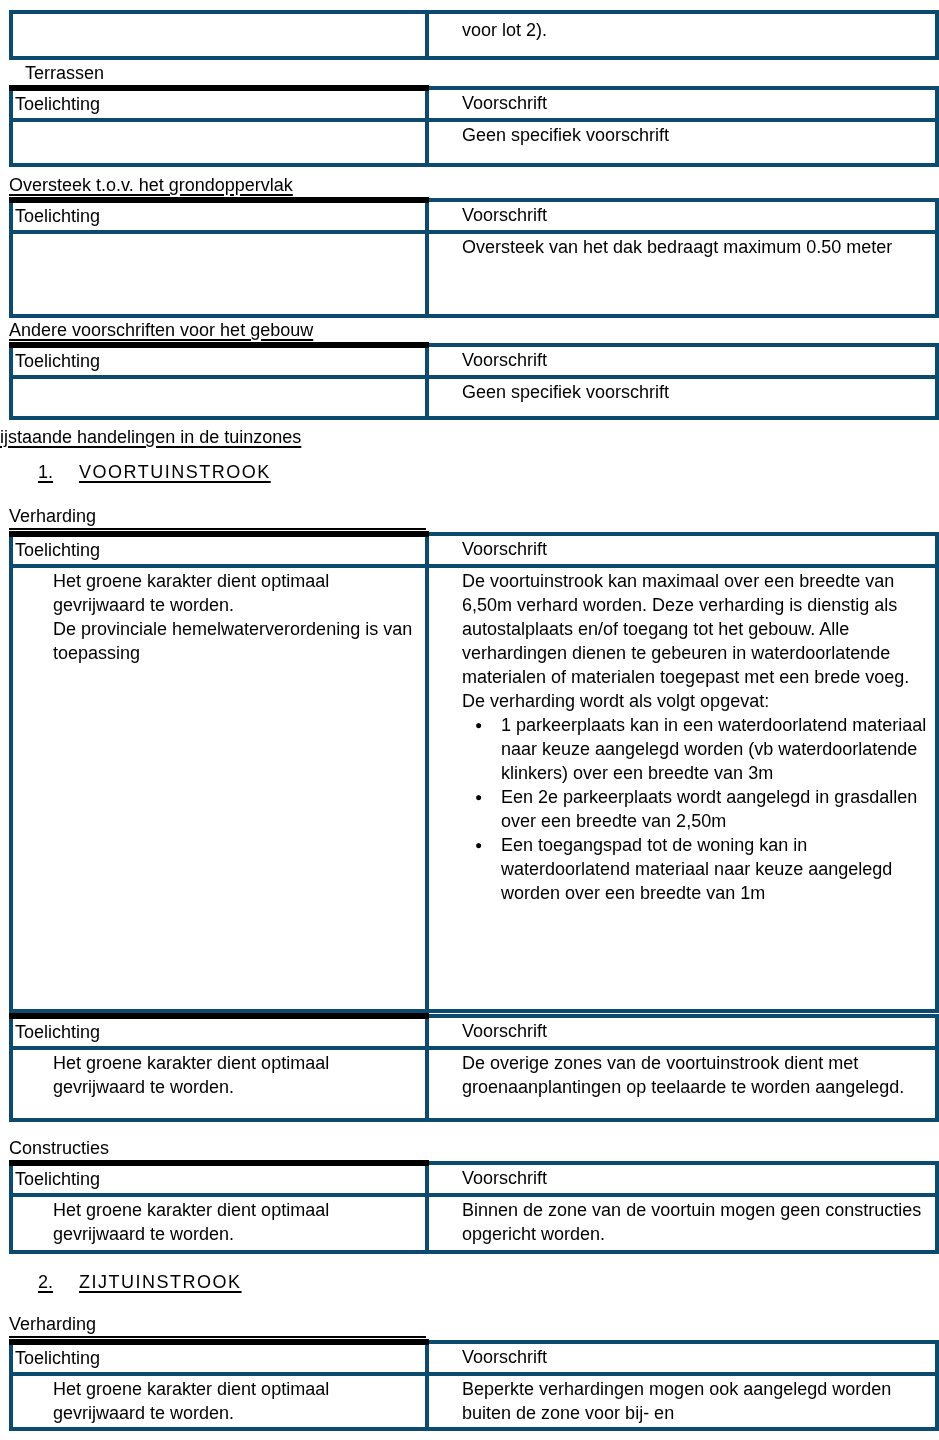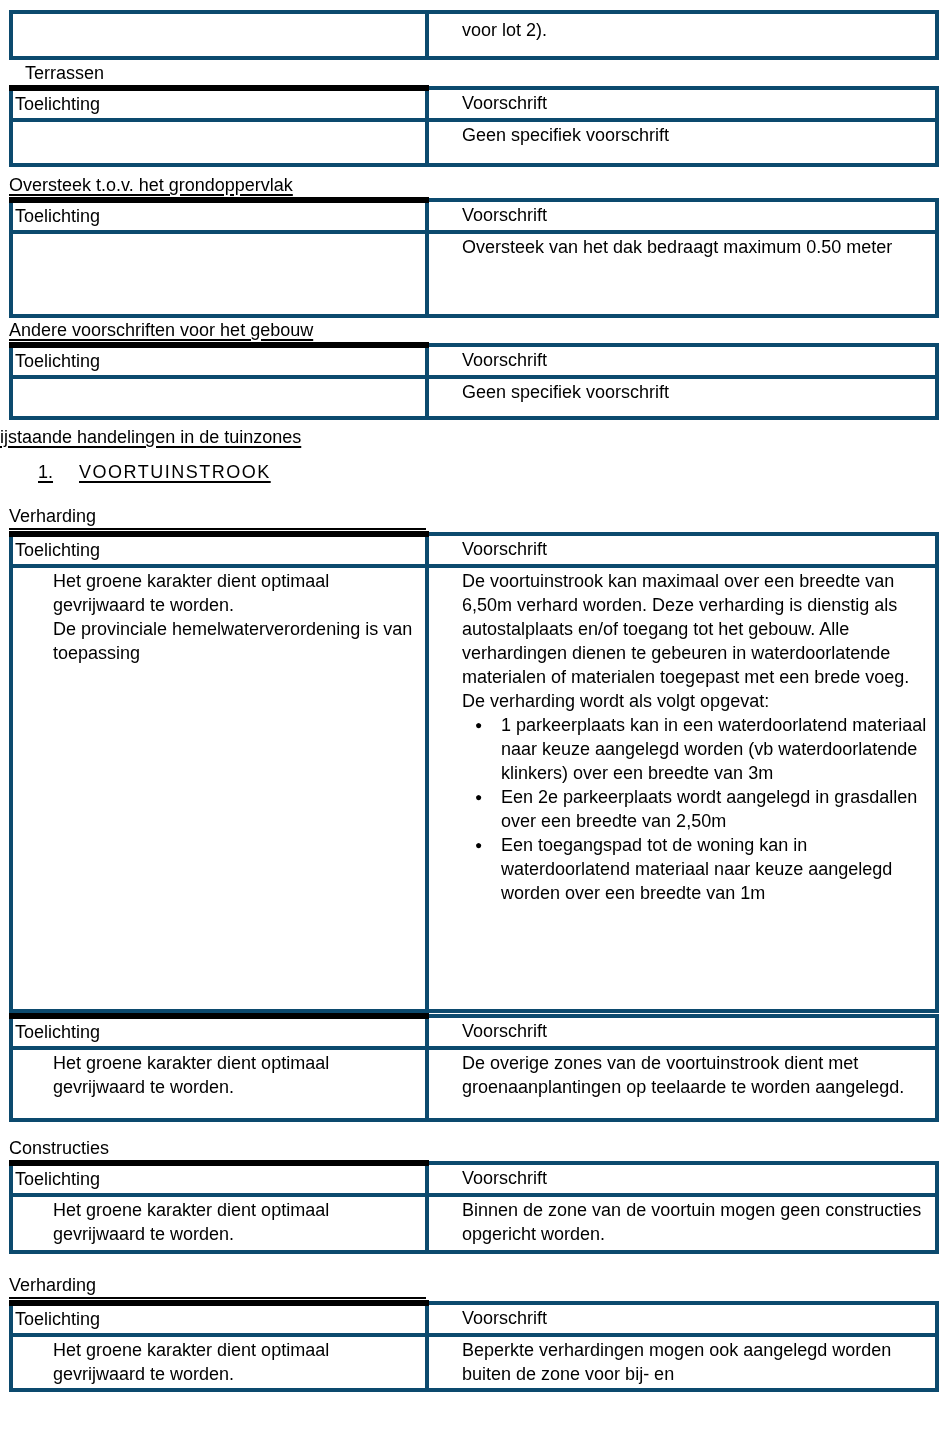--- a/index.html
+++ b/index.html
@@ -193,20 +193,23 @@
       <td class="l">Toelichting</td>
       <td class="r">Voorschrift</td>
     </tr>
     <tr style="height:57px;">
       <td class="l ind">Het groene karakter dient optimaal gevrijwaard te worden.</td>
       <td class="r">Binnen de zone van de voortuin mogen geen constructies opgericht worden.</td>
     </tr>
   </tbody>
     </table>
 
+  <div class="h num" style="margin:17px 0 0 29px;">
+    <span class="no">2.</span><span class="ti">ZIJTUINSTROOK</span>
+  </div>
 
   <div class="h ruled" style="margin:20px 0 1px 0;">Verharding</div>
   <table class="tbl thick">
     <colgroup>
         <col class="col-l">
         <col class="col-r">
       </colgroup>
     <tbody>
         <tr class="hdr">
       <td class="l">Toelichting</td>

